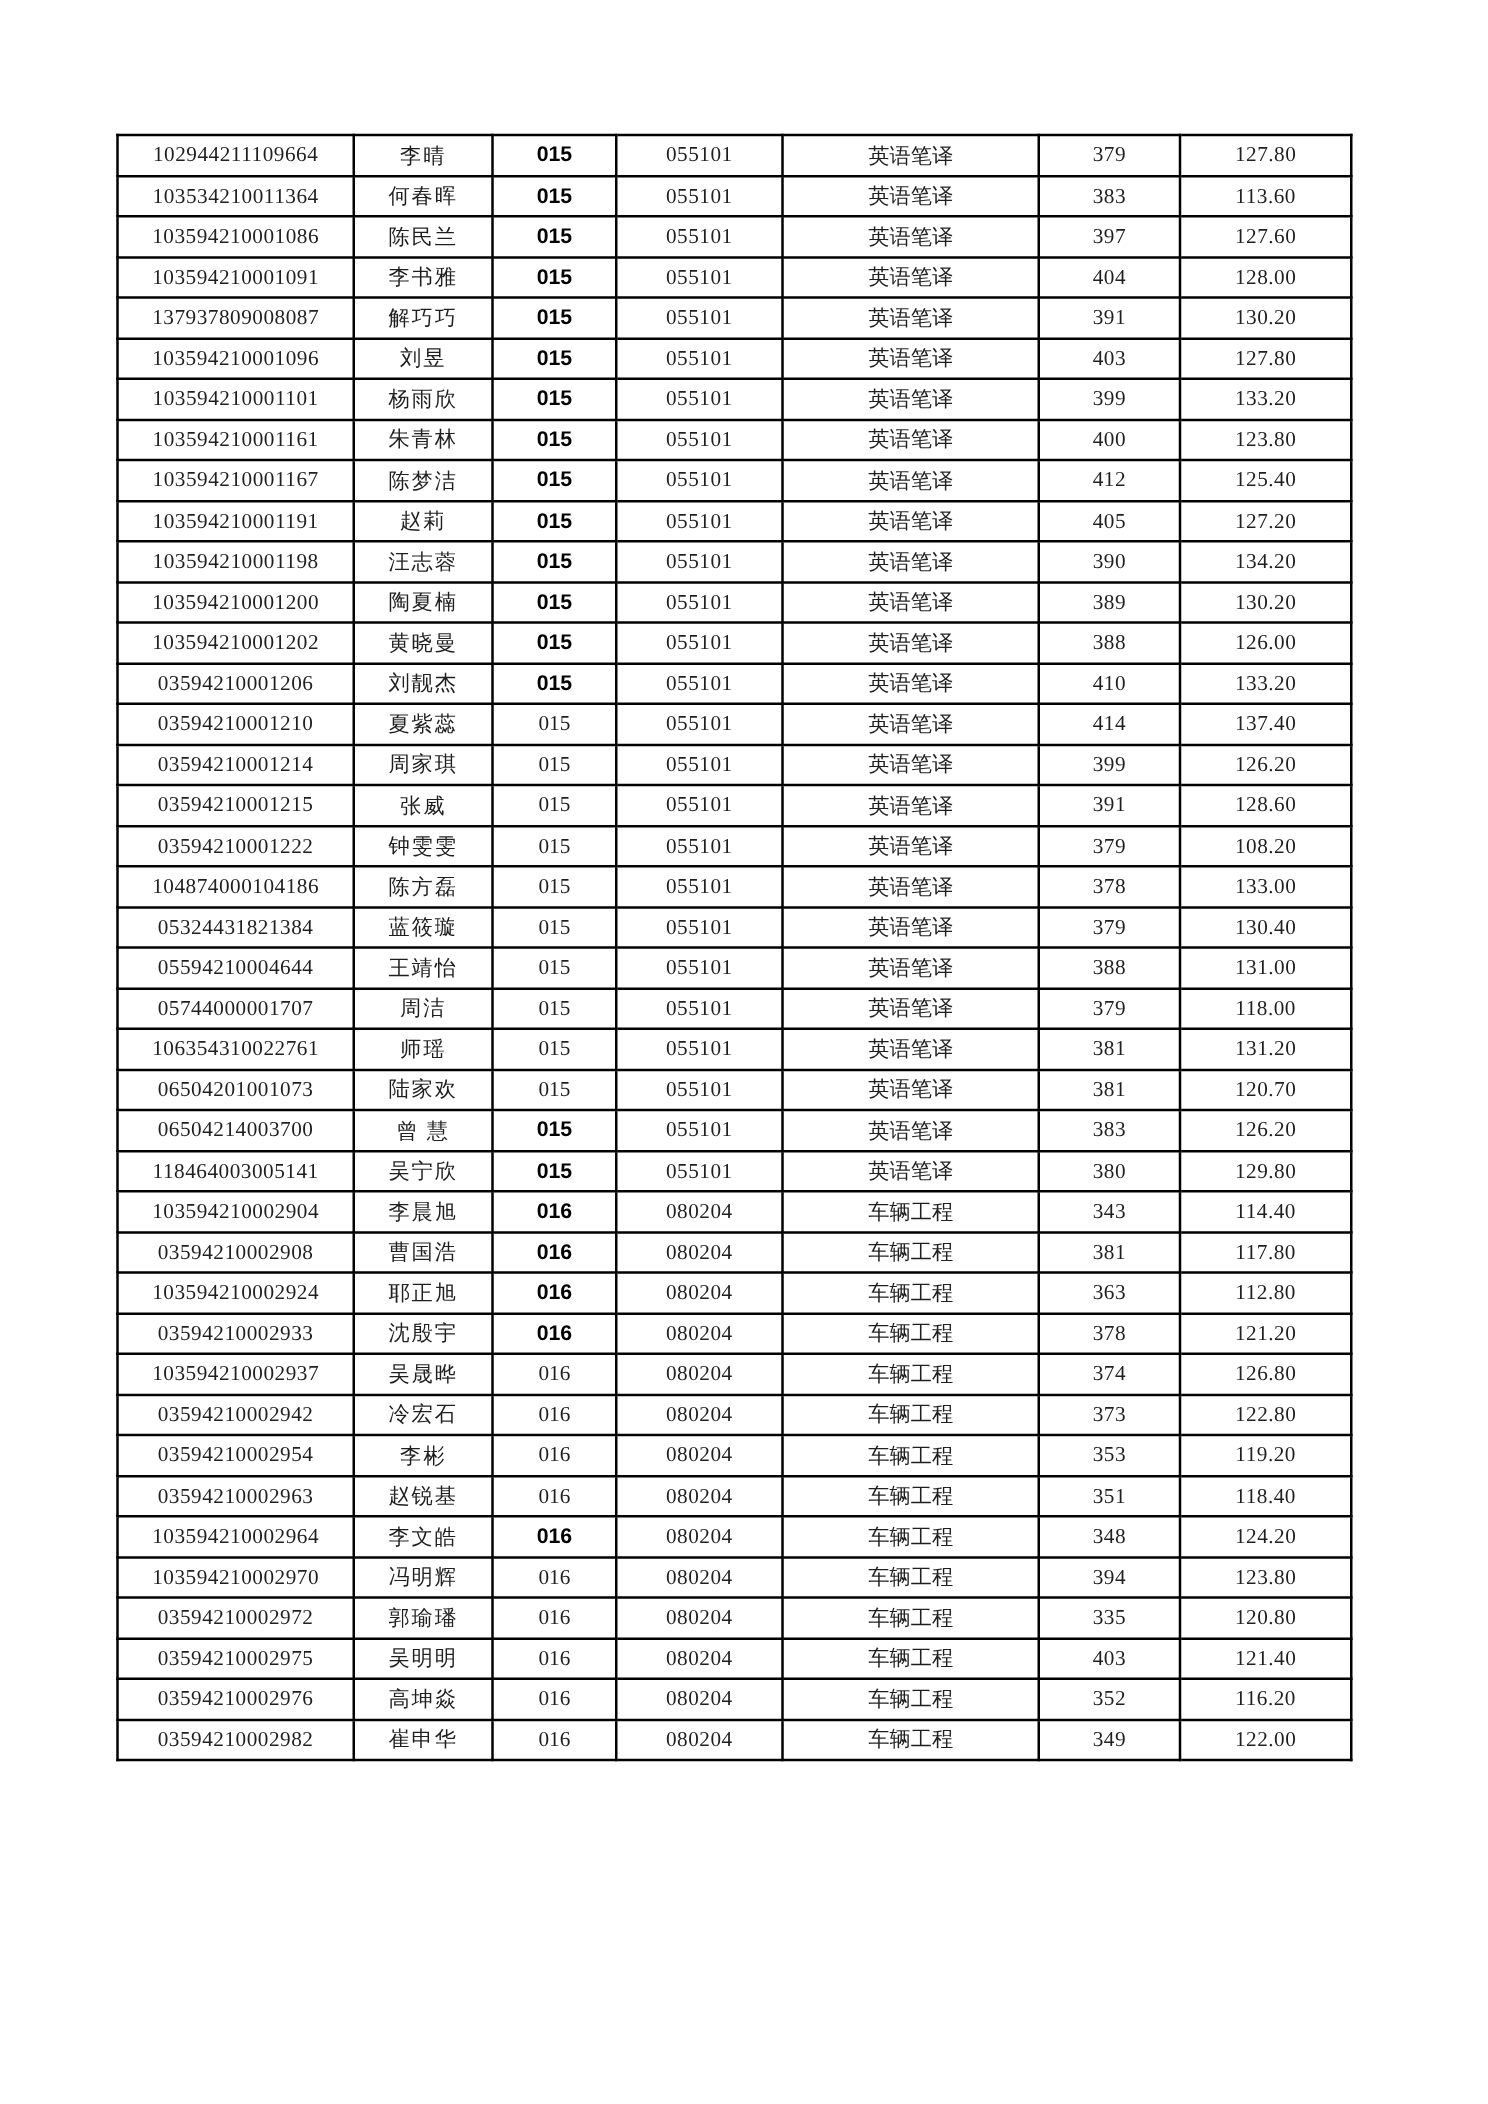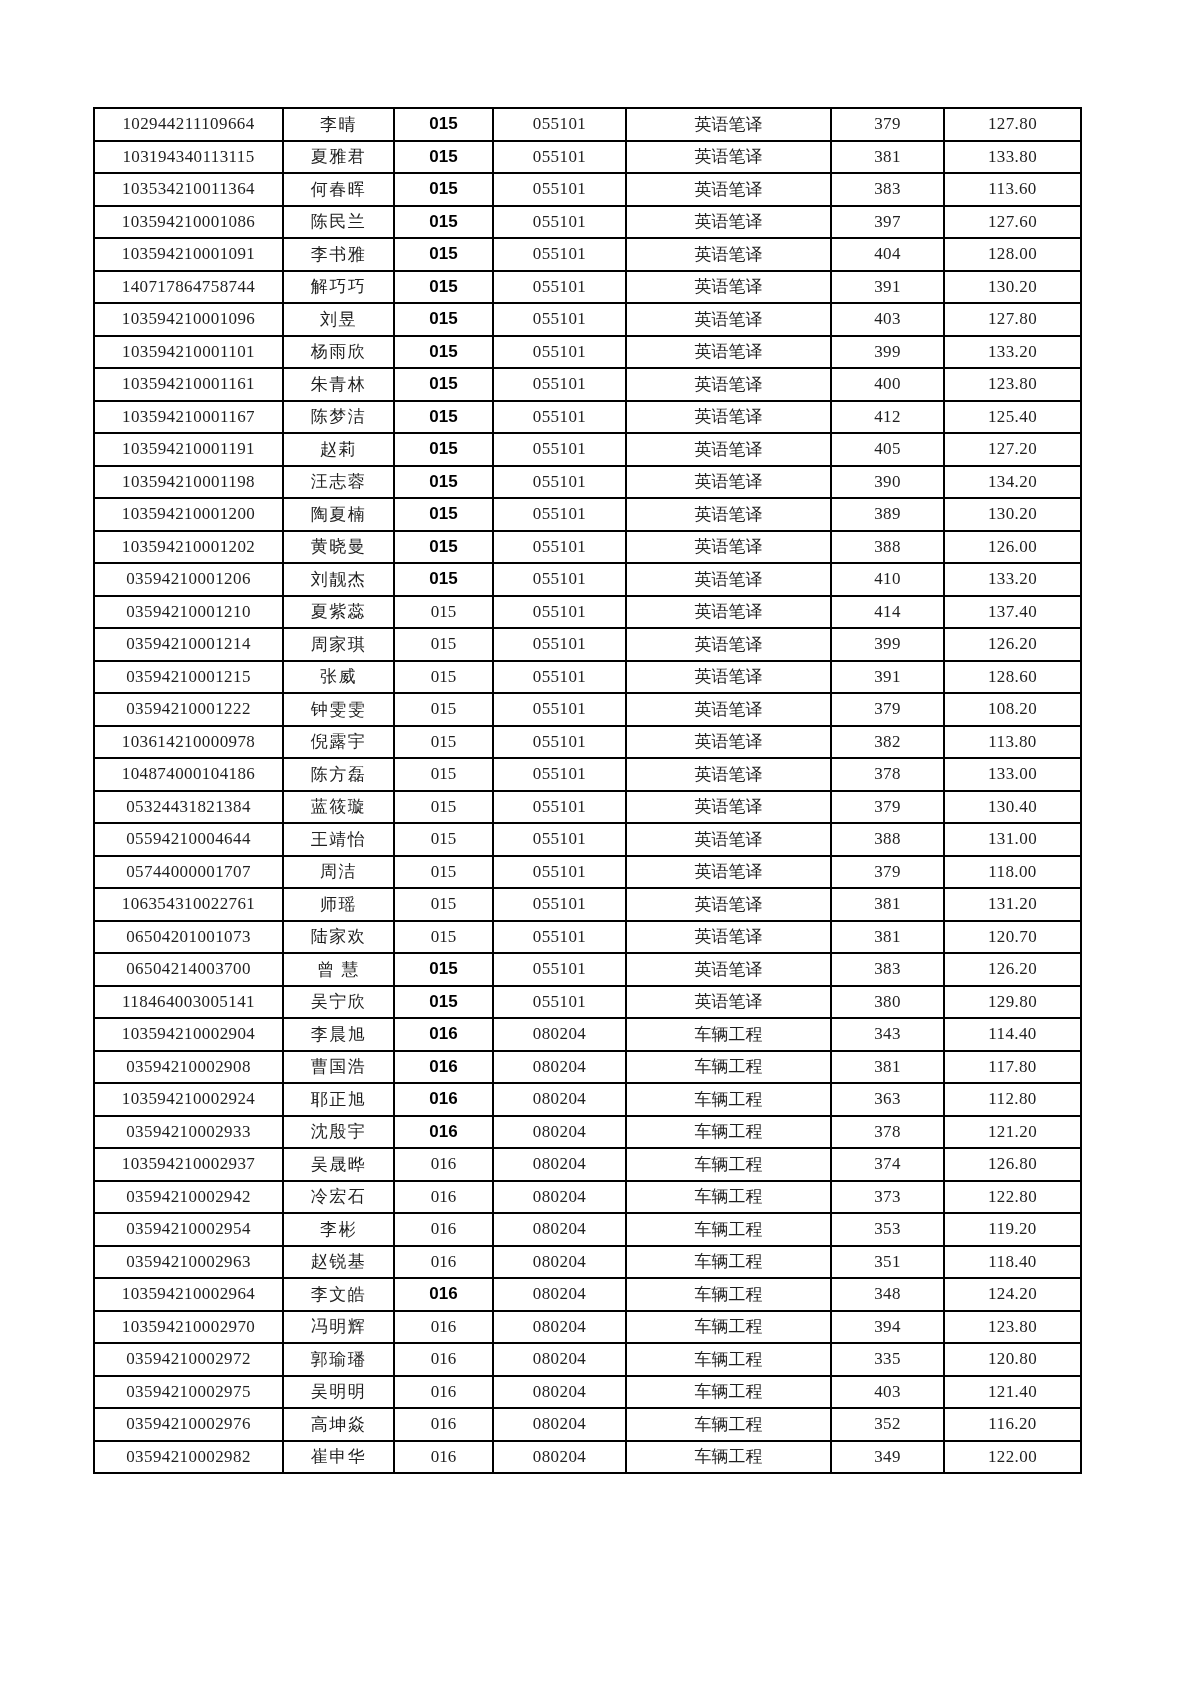--- a/index.html
+++ b/index.html
@@ -58,29 +58,20 @@
   <tr>
     <td class="cell-id">102944211109664</td>
     <td class="cell-name">李晴</td>
     <td class="cell-dept bold">015</td>
     <td class="cell-num">055101</td>
     <td class="cell-major">英语笔译</td>
     <td class="cell-num">379</td>
     <td class="cell-num">127.80</td>
   </tr>
 
-  <tr>
-    <td class="cell-id">103194340113115</td>
-    <td class="cell-name">夏雅君</td>
-    <td class="cell-dept bold">015</td>
-    <td class="cell-num">055101</td>
-    <td class="cell-major">英语笔译</td>
-    <td class="cell-num">381</td>
-    <td class="cell-num">133.80</td>
-  </tr>
 
   <tr>
     <td class="cell-id">103534210011364</td>
     <td class="cell-name">何春晖</td>
     <td class="cell-dept bold">015</td>
     <td class="cell-num">055101</td>
     <td class="cell-major">英语笔译</td>
     <td class="cell-num">383</td>
     <td class="cell-num">113.60</td>
   </tr>
@@ -99,21 +90,21 @@
     <td class="cell-id">103594210001091</td>
     <td class="cell-name">李书雅</td>
     <td class="cell-dept bold">015</td>
     <td class="cell-num">055101</td>
     <td class="cell-major">英语笔译</td>
     <td class="cell-num">404</td>
     <td class="cell-num">128.00</td>
   </tr>
 
   <tr>
-    <td class="cell-id">140717864758744</td>
+    <td class="cell-id">137937809008087</td>
     <td class="cell-name">解巧巧</td>
     <td class="cell-dept bold">015</td>
     <td class="cell-num">055101</td>
     <td class="cell-major">英语笔译</td>
     <td class="cell-num">391</td>
     <td class="cell-num">130.20</td>
   </tr>
 
   <tr>
     <td class="cell-id">103594210001096</td>
@@ -238,29 +229,20 @@
   <tr>
     <td class="cell-id">03594210001222</td>
     <td class="cell-name">钟雯雯</td>
     <td class="cell-dept">015</td>
     <td class="cell-num">055101</td>
     <td class="cell-major">英语笔译</td>
     <td class="cell-num">379</td>
     <td class="cell-num">108.20</td>
   </tr>
 
-  <tr>
-    <td class="cell-id">103614210000978</td>
-    <td class="cell-name">倪露宇</td>
-    <td class="cell-dept">015</td>
-    <td class="cell-num">055101</td>
-    <td class="cell-major">英语笔译</td>
-    <td class="cell-num">382</td>
-    <td class="cell-num">113.80</td>
-  </tr>
 
 
   <tr>
     <td class="cell-id">104874000104186</td>
     <td class="cell-name">陈方磊</td>
     <td class="cell-dept">015</td>
     <td class="cell-num">055101</td>
     <td class="cell-major">英语笔译</td>
     <td class="cell-num">378</td>
     <td class="cell-num">133.00</td>

